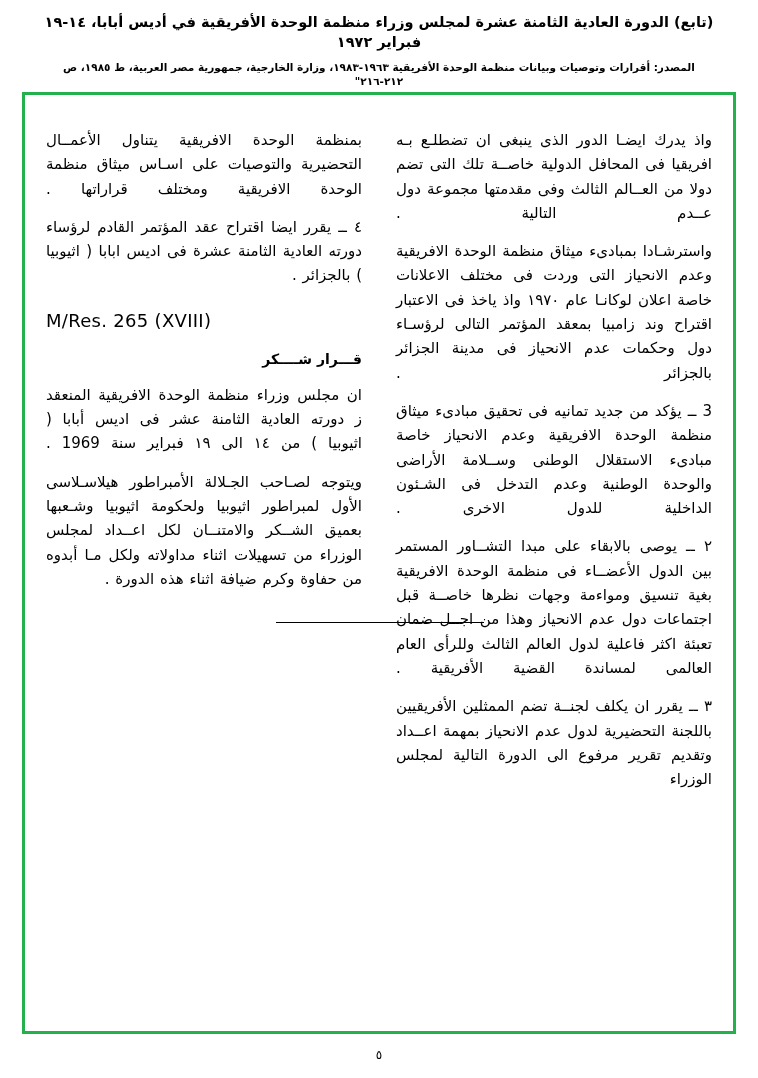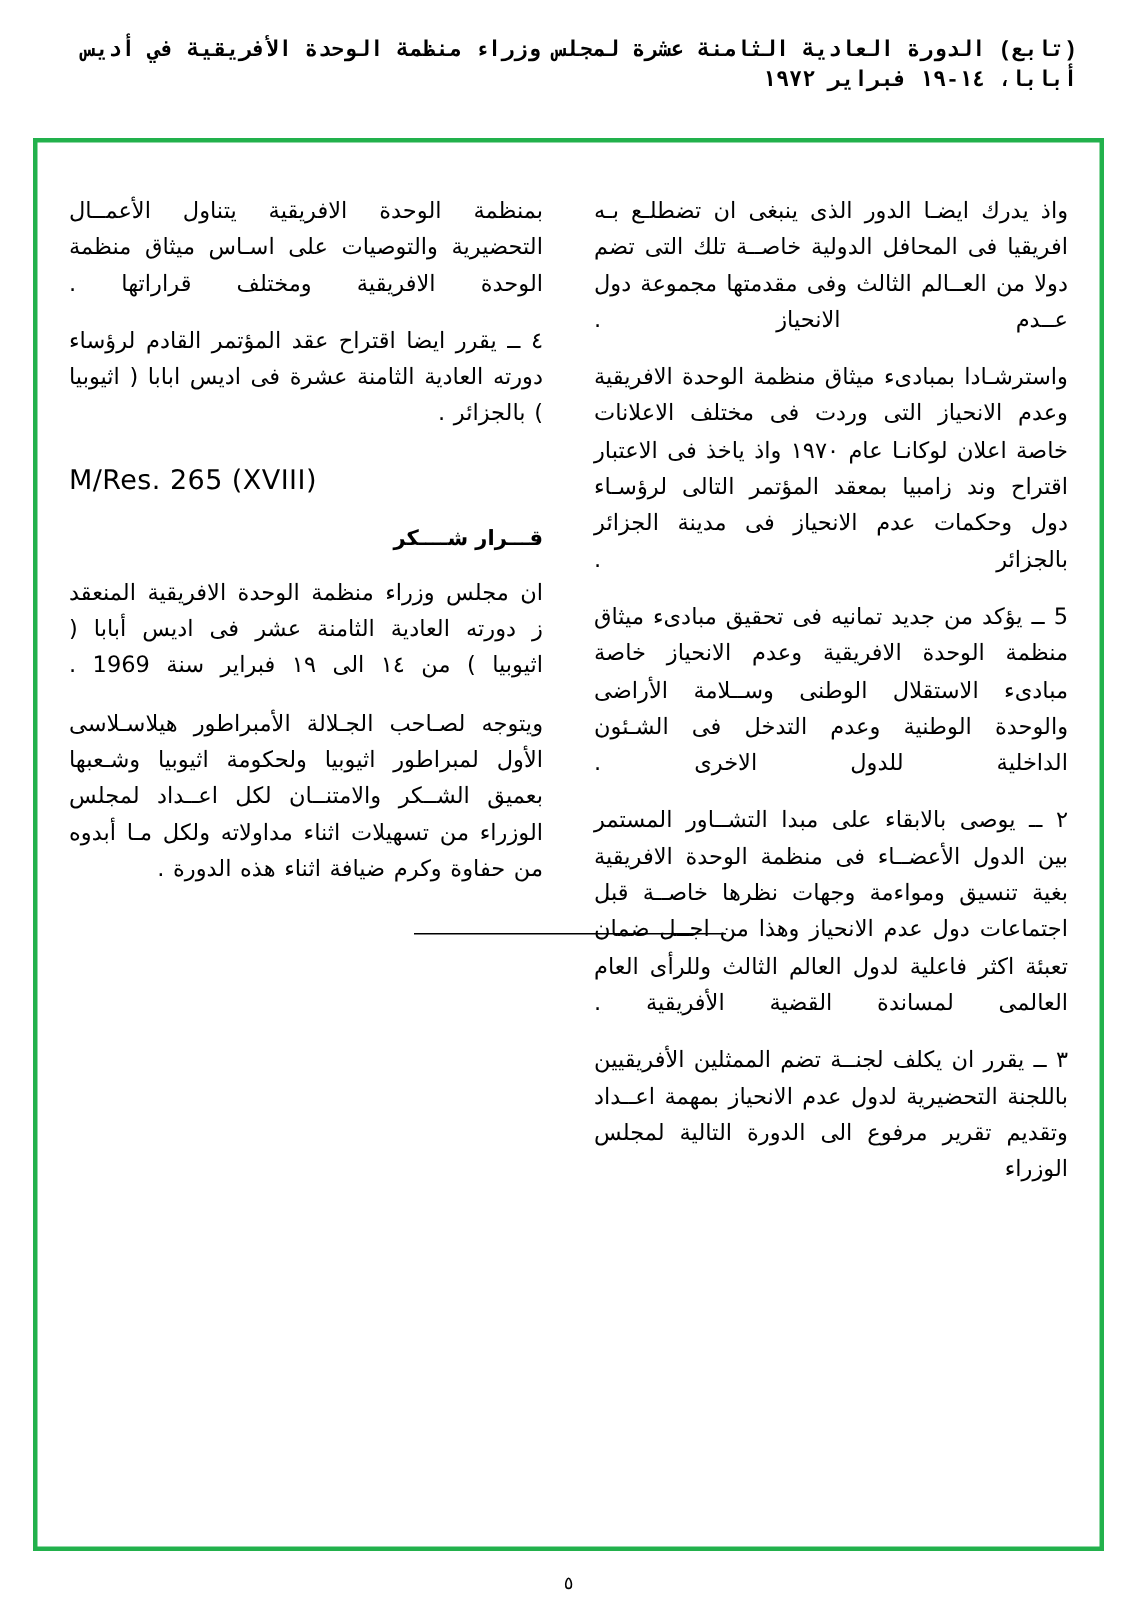--- a/index.html
+++ b/index.html
@@ -17,24 +17,24 @@
   }
 
   .page {
     position: absolute;
     inset: 0;
   }
 
   
   .header {
     position: absolute;
-    top: 24px;
+    top: 12px;
     left: 0;
     right: 0;
-    font-family: Liberation Mono, monospace;
+    text-align: center;
   }
   .header-title {
     font-size: 14.5px;
     font-weight: bold;
     direction: rtl;
     line-height: 1.4;
     padding: 0 40px;
     letter-spacing: 0px;
   }
   .header-source {
@@ -125,30 +125,31 @@
     direction: rtl;
   }
 </style>
 </head>
 <body>
 
 <div class="page">
 
   <div class="header">
     <div class="header-title">(تابع) الدورة العادية الثامنة عشرة لمجلس وزراء منظمة الوحدة الأفريقية في أديس أبابا، ١٤-١٩ فبراير ١٩٧٢</div>
+    <div class="header-source">المصدر: أقرارات وتوصيات وبيانات منظمة الوحدة الأفريقية ١٩٦٣-١٩٨٣، وزارة الخارجية، جمهورية مصر العربية، ط ١٩٨٥، ص ٢١٢-٢١٦"</div>
   </div>
 
   <div class="frame"></div>
 
   <div class="columns">
 
     <div class="col">
-      <p class="para">واذ يدرك ايضـا الدور الذى ينبغى ان تضطلـع بـه افريقيا فى المحافل الدولية خاصــة تلك التى تضم دولا من العــالم الثالث وفى مقدمتها مجموعة دول عــدم الانحياز .</p>
+      <p class="para">واذ يدرك ايضـا الدور الذى ينبغى ان تضطلـع بـه افريقيا فى المحافل الدولية خاصــة تلك التى تضم دولا من العــالم الثالث وفى مقدمتها مجموعة دول عــدم التالية .</p>
       <p class="para">واسترشـادا بمبادىء ميثاق منظمة الوحدة الافريقية وعدم الانحياز التى وردت فى مختلف الاعلانات خاصة اعلان لوكانـا عام ١٩٧٠ واذ ياخذ فى الاعتبار اقتراح وند زامبيا بمعقد المؤتمر التالى لرؤسـاء دول وحكمات عدم الانحياز فى مدينة الجزائر بالجزائر .</p>
-      <p class="para">5 ــ يؤكد من جديد تمانيه فى تحقيق مبادىء ميثاق منظمة الوحدة الافريقية وعدم الانحياز خاصة مبادىء الاستقلال الوطنى وســلامة الأراضى والوحدة الوطنية وعدم التدخل فى الشـئون الداخلية للدول الاخرى .</p>
+      <p class="para">3 ــ يؤكد من جديد تمانيه فى تحقيق مبادىء ميثاق منظمة الوحدة الافريقية وعدم الانحياز خاصة مبادىء الاستقلال الوطنى وســلامة الأراضى والوحدة الوطنية وعدم التدخل فى الشـئون الداخلية للدول الاخرى .</p>
       <p class="para">٢ ــ يوصى بالابقاء على مبدا التشــاور المستمر بين الدول الأعضــاء فى منظمة الوحدة الافريقية بغية تنسيق ومواءمة وجهات نظرها خاصــة قبل اجتماعات دول عدم الانحياز وهذا من اجــل ضمان تعبئة اكثر فاعلية لدول العالم الثالث وللرأى العام العالمى لمساندة القضية الأفريقية .</p>
       <p class="para last-right">٣ ــ يقرر ان يكلف لجنــة تضم الممثلين الأفريقيين باللجنة التحضيرية لدول عدم الانحياز بمهمة اعــداد وتقديم تقرير مرفوع الى الدورة التالية لمجلس الوزراء</p>
     </div>
 
     <div class="col">
       <p class="para">بمنظمة الوحدة الافريقية يتناول الأعمــال التحضيرية والتوصيات على اسـاس ميثاق منظمة الوحدة الافريقية ومختلف قراراتها .</p>
       <p class="para last-right">٤ ــ يقرر ايضا اقتراح عقد المؤتمر القادم لرؤساء دورته العادية الثامنة عشرة فى اديس ابابا ( اثيوبيا ) بالجزائر .</p>
 
       <div class="res-code">M/Res. 265 (XVIII)</div>
       <div class="res-title">قـــرار شــــكر</div>

